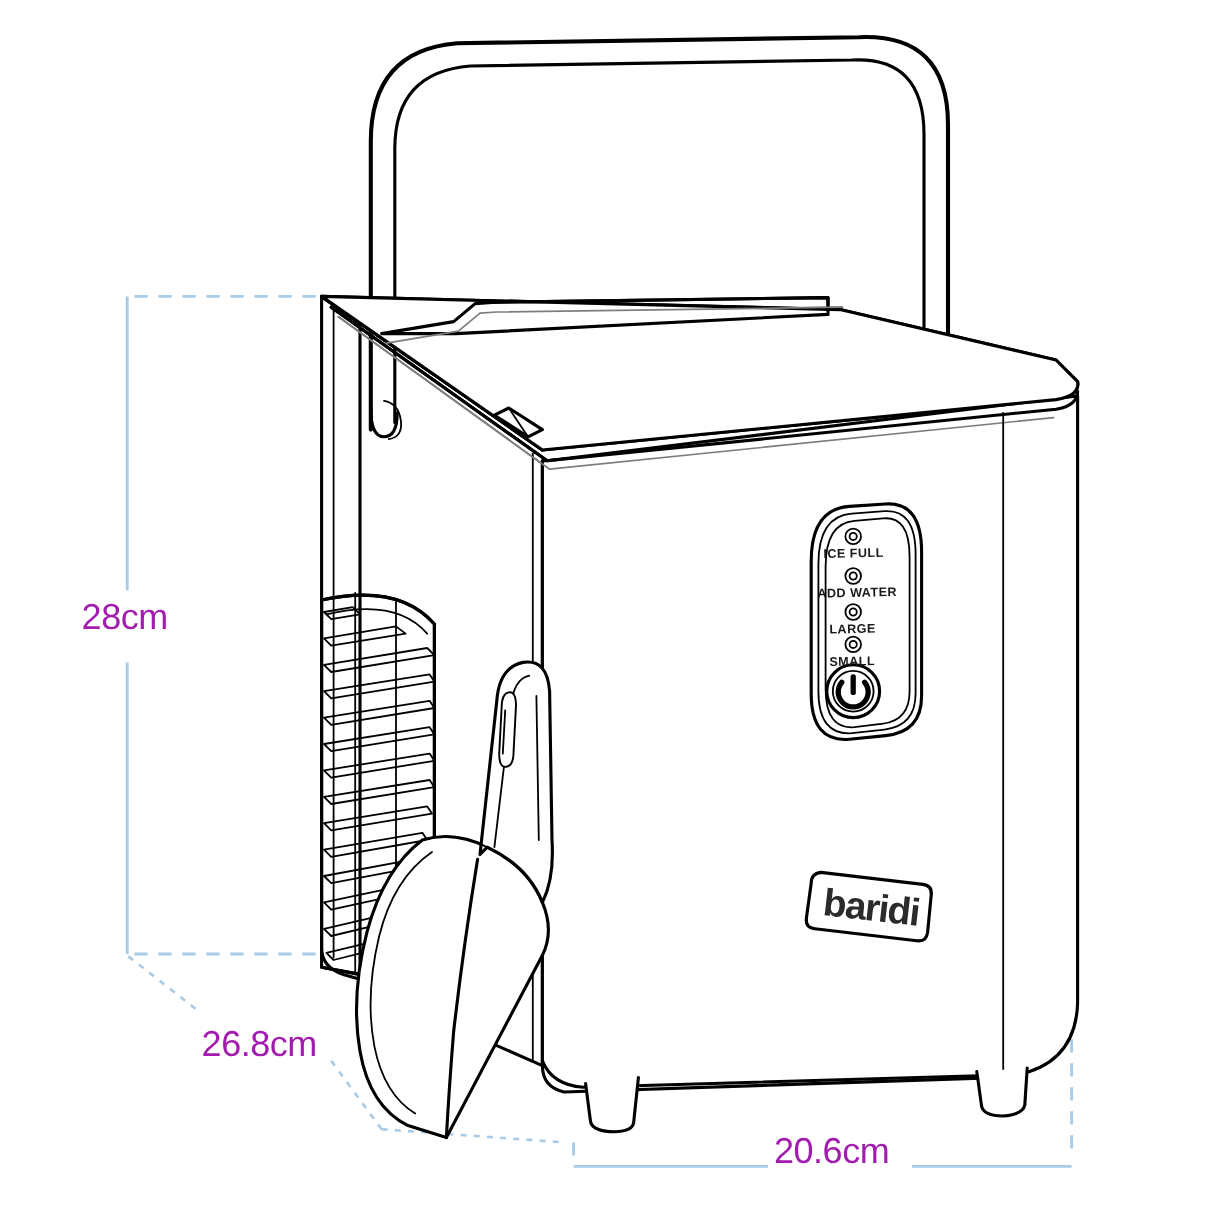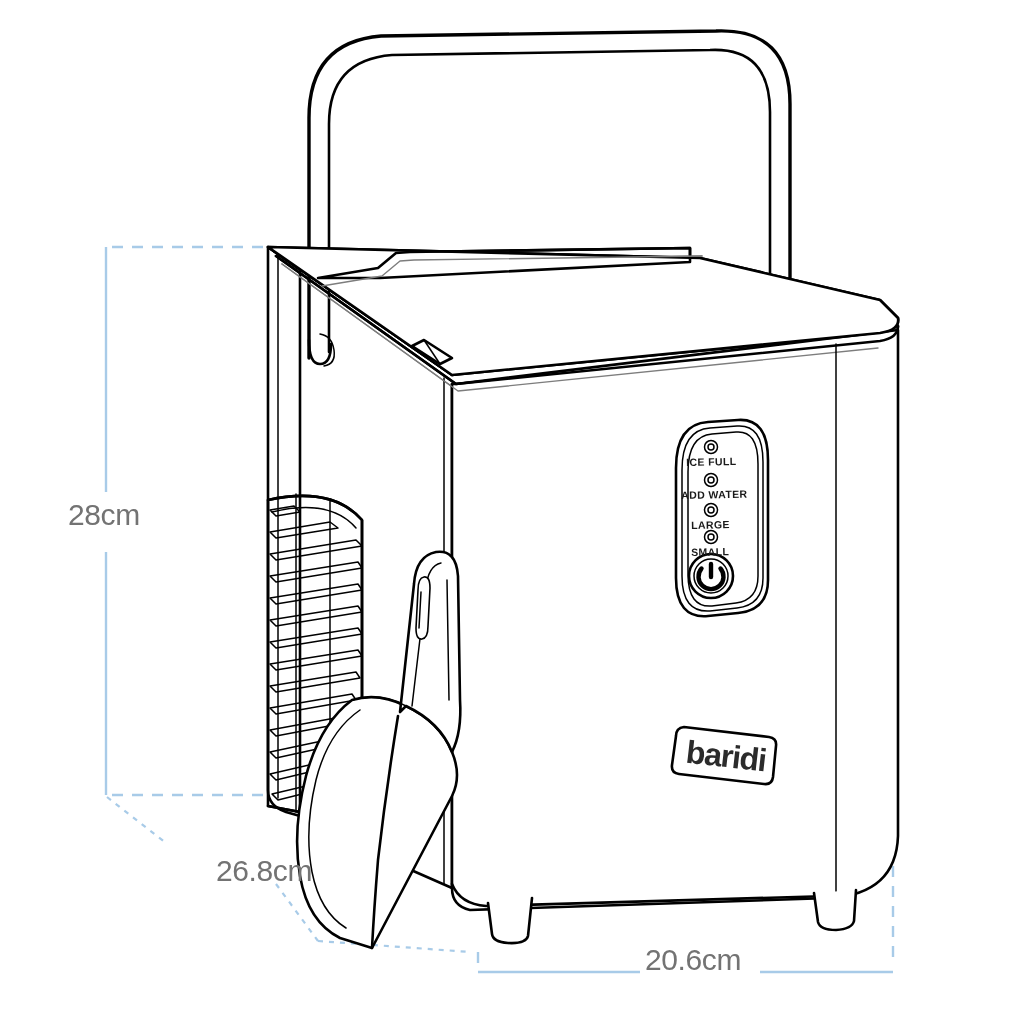--- a/index.html
+++ b/index.html
@@ -21,29 +21,29 @@
   }
   #art {
     position: absolute;
     top: 0; left: 0;
     width: 1024px;
     height: 1024px;
     display: block;
   }
   .dim-label {
     position: absolute;
-    color: #737373;
+    color: #a21caf;
     font-family: "Liberation Sans", sans-serif;
     font-size: 30px;
     font-weight: 400;
     letter-spacing: -0.4px;
     white-space: nowrap;
   }
   #label-height { left: 68px; top: 498px; }
-  #label-depth  { left: 168px; top: 854px; margin-left: 48px; }
+  #label-depth  { left: 168px; top: 854px; }
   #label-width  { left: 645px; top: 943px; }
   .panel-text {
     position: absolute;
     color: #1a1a1a;
     font-family: "Liberation Sans", sans-serif;
     font-weight: 700;
     white-space: nowrap;
     transform-origin: left top;
   }
   .logo-text {

